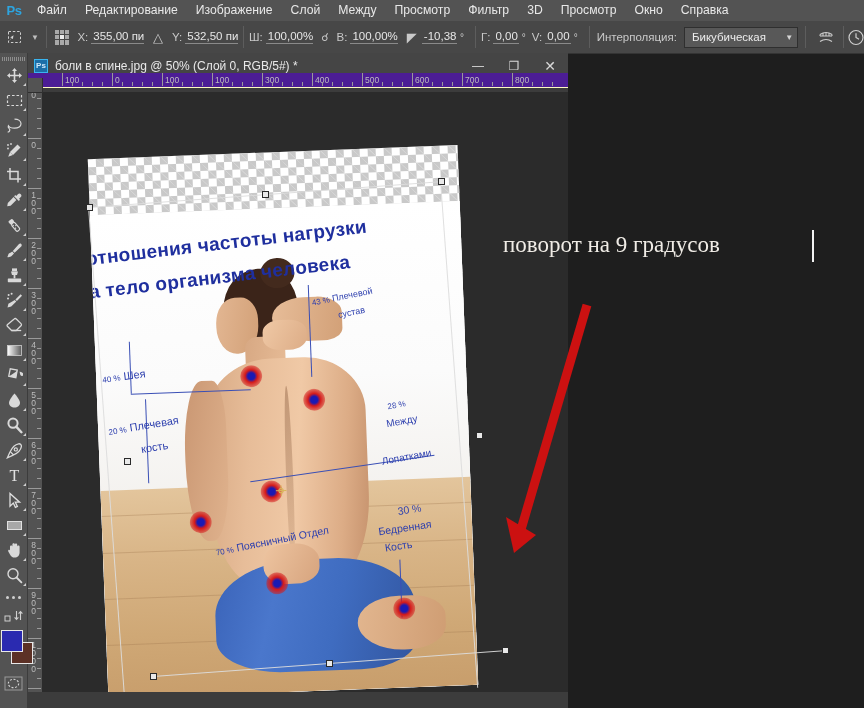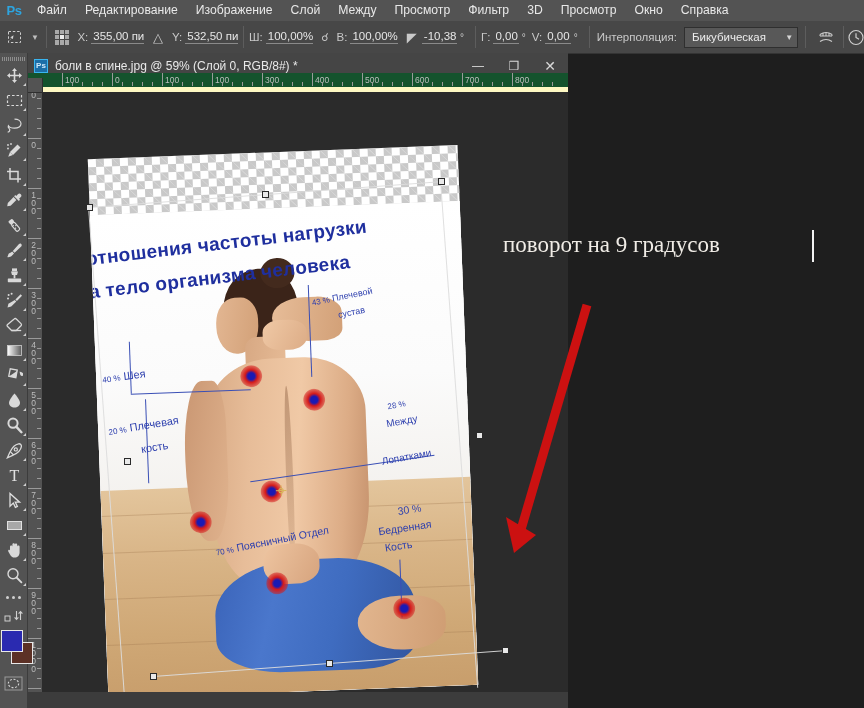--- a/index.html
+++ b/index.html
@@ -59,22 +59,22 @@
   .titlebar{position:absolute;left:0;top:0;width:540px;height:25px;background:#454545;
             border-bottom:1px solid #2f2f2f;display:flex;align-items:center;}
   .tb-icon{width:14px;height:14px;margin:0 7px 0 6px;background:#1b6ea8;border:1px solid #3ab5f0;
            color:#cfe9fb;font-size:8px;font-weight:bold;display:flex;align-items:center;
            justify-content:center;box-sizing:border-box;}
   .tb-title{color:#e9e9e9;font-size:12px;white-space:nowrap;}
   .winbtns{margin-left:auto;display:flex;height:25px;}
   .wb{width:36px;height:25px;display:flex;align-items:center;justify-content:center;
       color:#d8d8d8;font-size:12px;cursor:default;}
 
-  .ruler-h{position:absolute;left:0;top:20px;width:540px;height:14px;background:#14532d;
-           border-bottom:6px solid #fef9c3;overflow:hidden;}
+  .ruler-h{position:absolute;left:0;top:20px;width:540px;height:14px;background:#4c1d95;
+           border-bottom:1px solid #fef9c3;overflow:hidden;}
   .ruler-v{position:absolute;left:0;top:39px;width:14px;height:600px;background:#535353;
            border-right:1px solid #2f2f2f;overflow:hidden;}
   .rcorner{position:absolute;left:0;top:25px;width:14px;height:14px;background:#535353;
            border-right:1px solid #2f2f2f;border-bottom:1px solid #2f2f2f;z-index:3;}
   .rtick{position:absolute;background:#9a9a9a;}
   .rlab{position:absolute;color:#bdbdbd;font-size:8.5px;font-family:"Liberation Sans",sans-serif;}
   .rlab-v{position:absolute;color:#bdbdbd;font-size:8.5px;width:9px;line-height:8px;text-align:center;}
 
   .canvasarea{position:absolute;left:14px;top:39px;width:526px;height:600px;background:#2b2b2b;
               overflow:hidden;}
@@ -430,21 +430,21 @@
           <rect x="1" y="1" width="17" height="13" fill="none" stroke="#9a9a9a" stroke-width="1"></rect>
           <ellipse cx="9.5" cy="7.5" rx="5.2" ry="4.2" fill="none" stroke="#d8d8d8" stroke-width="1.1" stroke-dasharray="2,1.6"></ellipse>
         </svg>
     </div>
   </div>
 
   <div class="docwin">
 
     <div class="titlebar">
       <div class="tb-icon">Ps</div>
-      <div class="tb-title">боли в спине.jpg @ 59% (Слой 0, RGB/8#) *</div>
+      <div class="tb-title">боли в спине.jpg @ 50% (Слой 0, RGB/5#) *</div>
       <div class="winbtns">
         <div class="wb">—</div>
         <div class="wb">❐</div>
         <div class="wb" style="font-size:14px;">✕</div>
       </div>
     </div>
 
     <div class="rcorner"></div>
     <div class="ruler-h" id="rulerH">
         <div class="rtick" style="left: 34px; top: 0px; width: 1px; height: 13px;"></div>

